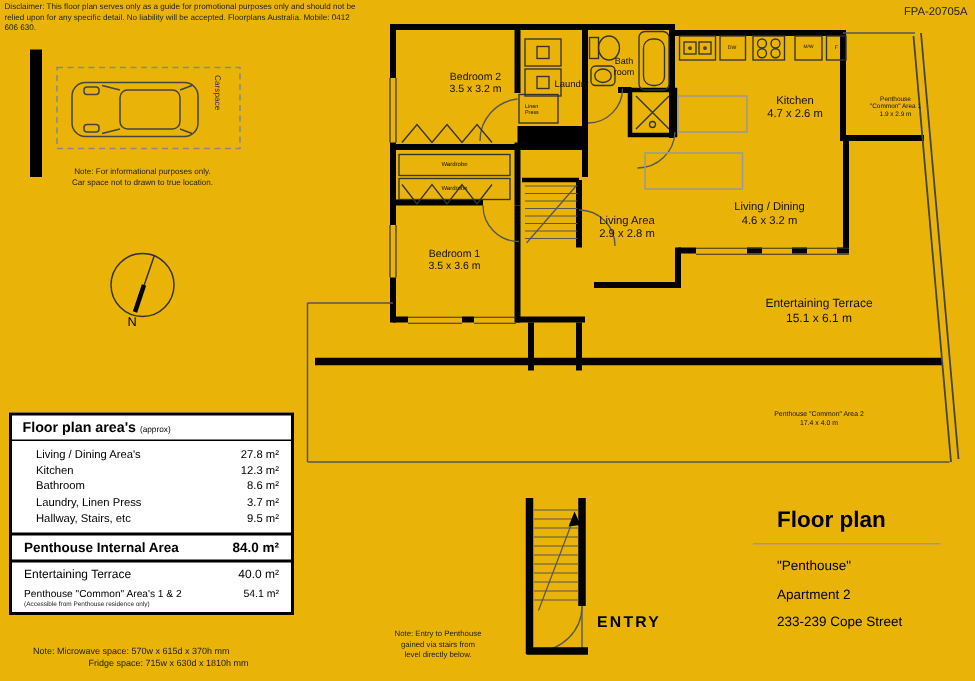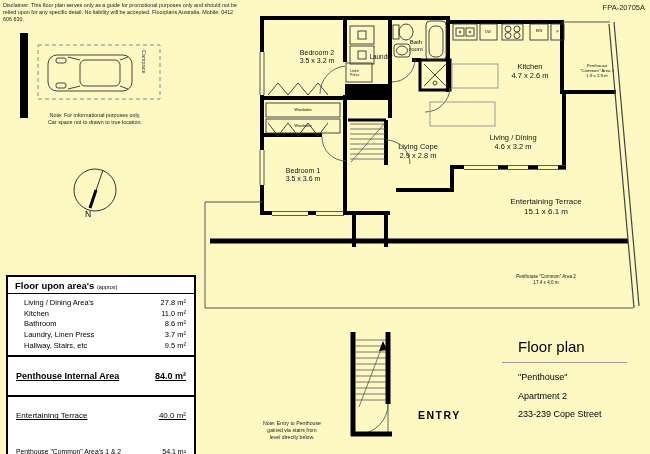--- a/index.html
+++ b/index.html
@@ -1,16 +1,16 @@
 <!DOCTYPE html>
 <html><head>
 <meta charset="utf-8">
 <style>
   html,body{margin:0;padding:0;background:#e8e8e8;}
-  .page{position:relative;width:650px;height:454px;background:#fef9c3;overflow:hidden;
+  .page{position:relative;width:650px;height:454px;background:#eab308;overflow:hidden;
         font-family:"Liberation Sans",sans-serif;color:#000;}
   svg{position:absolute;left:0;top:0;}
   .lbl{position:absolute;transform:translate(-50%,-50%);text-align:center;
        line-height:1.2;color:#111;white-space:nowrap;z-index:2;}
   .lbl.wrap{white-space:normal;}
   .disclaimer{position:absolute;left:3px;top:2px;width:237px;font-size:5.4px;
               line-height:1.32;color:#222;z-index:2;}
   .planref{position:absolute;right:5px;top:3px;font-size:7.5px;color:#222;z-index:2;}
   .carspace-label{position:absolute;left:141px;top:50px;height:46px;font-size:5.5px;
                   writing-mode:vertical-rl;color:#333;z-index:2;}
@@ -18,36 +18,36 @@
             font-size:5.4px;line-height:1.3;color:#222;z-index:2;}
   .north{position:absolute;left:85px;top:209px;font-size:8.5px;z-index:2;}
   
   .areas{position:absolute;left:6px;top:275px;width:190px;border:2px solid #000;
          background:#fff;z-index:3;box-sizing:border-box;}
   .areas .hdr{padding:3px 7px 2px;border-bottom:1.5px solid #000;font-weight:bold;
               font-size:9.5px;}
   .areas .hdr .sfx{font-weight:normal;font-size:5.5px;}
   .rows{padding:4px 8px 4px 16px;}
   .row{display:flex;justify-content:space-between;font-size:7.5px;line-height:1.42;}
-  .trow{display:flex;justify-content:space-between;padding:14px 8px;align-items:baseline;text-decoration:underline;}
+  .trow{display:flex;justify-content:space-between;padding:3px 8px;align-items:baseline;}
   .trow.bigbold{font-weight:bold;font-size:9px;border-top:2px solid #000;
                 border-bottom:2px solid #000;}
   .trow.mid{font-size:8px;}
   .trow.small .l1{font-size:6.8px;}
   .trow.small .l2{font-size:4.3px;color:#222;}
   .trow.small .v{font-size:7px;}
   .appl-note{position:absolute;left:22px;top:431px;font-size:6px;line-height:1.35;
              color:#222;z-index:2;}
   .appl-note .ln2{padding-left:37px;}
   
-  .tb-title{position:absolute;left:518px;top:338px;font-size:15px;font-weight:normal;z-index:2;}
+  .tb-title{position:absolute;left:518px;top:338px;font-size:15px;font-weight:bold;z-index:2;}
   .tb-rule{position:absolute;left:502px;top:362px;width:125px;height:1px;background:#999;z-index:2;}
   .tb-line{position:absolute;left:518px;font-size:9px;z-index:2;}
   .entry{position:absolute;left:398px;top:409px;font-size:10.5px;font-weight:600;
-         letter-spacing:1.5px;z-index:2;margin-left:20px;}
+         letter-spacing:1.5px;z-index:2;}
   .entry-note{position:absolute;left:255px;top:420px;width:74px;text-align:center;
               font-size:5.2px;line-height:1.35;color:#222;z-index:2;}
 </style>
 </head>
 <body>
 
 <div class="page">
 
   <svg width="650" height="454" viewBox="0 0 650 454">
 
@@ -229,21 +229,21 @@
   <div class="lbl" style="left:597px;top:71px;font-size:4.3px">
     <div>Penthouse</div>
     <div>"Common" Area 1</div>
     <div>1.9 x 2.9 m</div>
   </div>
   <div class="lbl" style="left:513px;top:142px;font-size:7.5px">
     <div>Living / Dining</div>
     <div>4.6 x 3.2 m</div>
   </div>
   <div class="lbl" style="left:418px;top:151px;font-size:7.5px">
-    <div>Living Cope</div>
+    <div>Living Area</div>
     <div>2.9 x 2.8 m</div>
   </div>
   <div class="lbl" style="left:546px;top:207px;font-size:8px">
     <div>Entertaining Terrace</div>
     <div>15.1 x 6.1 m</div>
   </div>
   <div class="lbl" style="left:546px;top:279px;font-size:4.6px">
     <div>Penthouse "Common" Area 2</div>
     <div>17.4 x 4.0 m</div>
   </div>
@@ -255,31 +255,31 @@
 
   <div class="entry">ENTRY</div>
   <div class="entry-note">
     <div>Note: Entry to Penthouse</div>
     <div>gained via stairs from</div>
     <div>level directly below.</div>
   </div>
 
   <div class="areas">
     <div class="hdr">
-      <span>Floor upon area's</span>
+      <span>Floor plan area's</span>
       <span class="sfx">(approx)</span>
     </div>
     <div class="rows">
       <div class="row">
           <span>Living / Dining Area's</span>
           <span class="v">27.8 m²</span>
         </div>
       <div class="row">
           <span>Kitchen</span>
-          <span class="v">11.0 m²</span>
+          <span class="v">12.3 m²</span>
         </div>
       <div class="row">
           <span>Bathroom</span>
           <span class="v">8.6 m²</span>
         </div>
       <div class="row">
           <span>Laundry, Linen Press</span>
           <span class="v">3.7 m²</span>
         </div>
       <div class="row">

